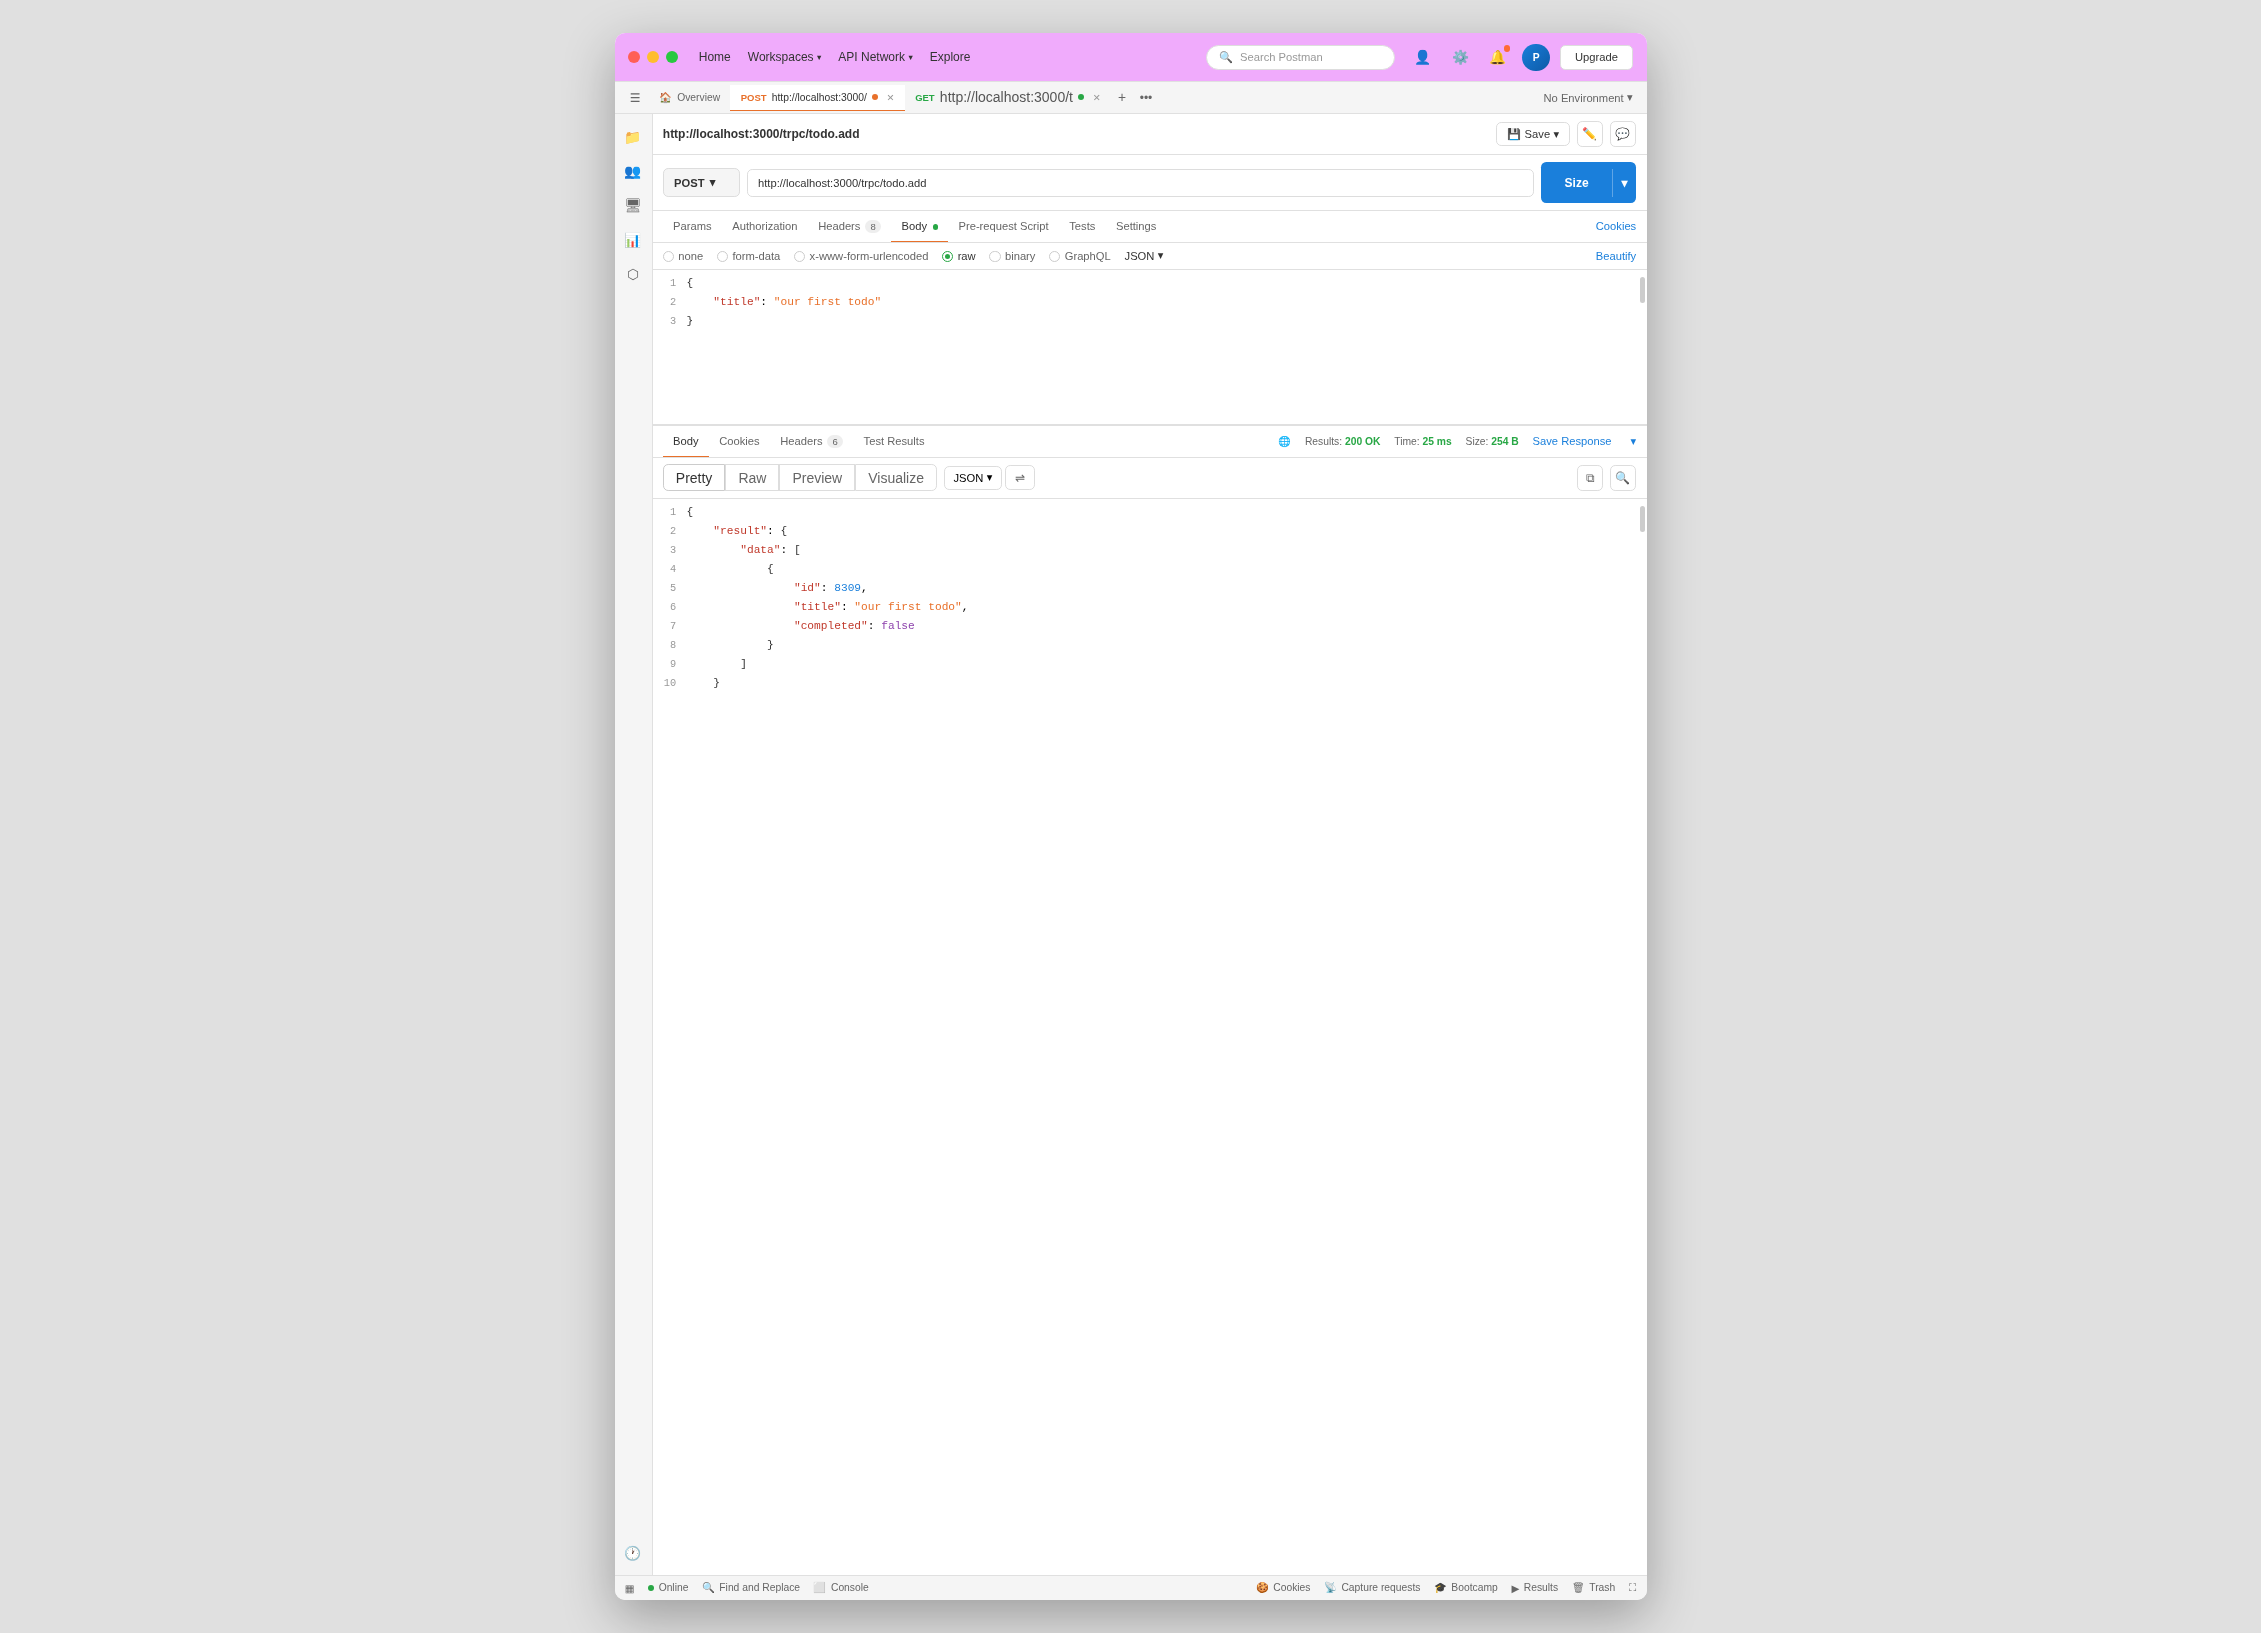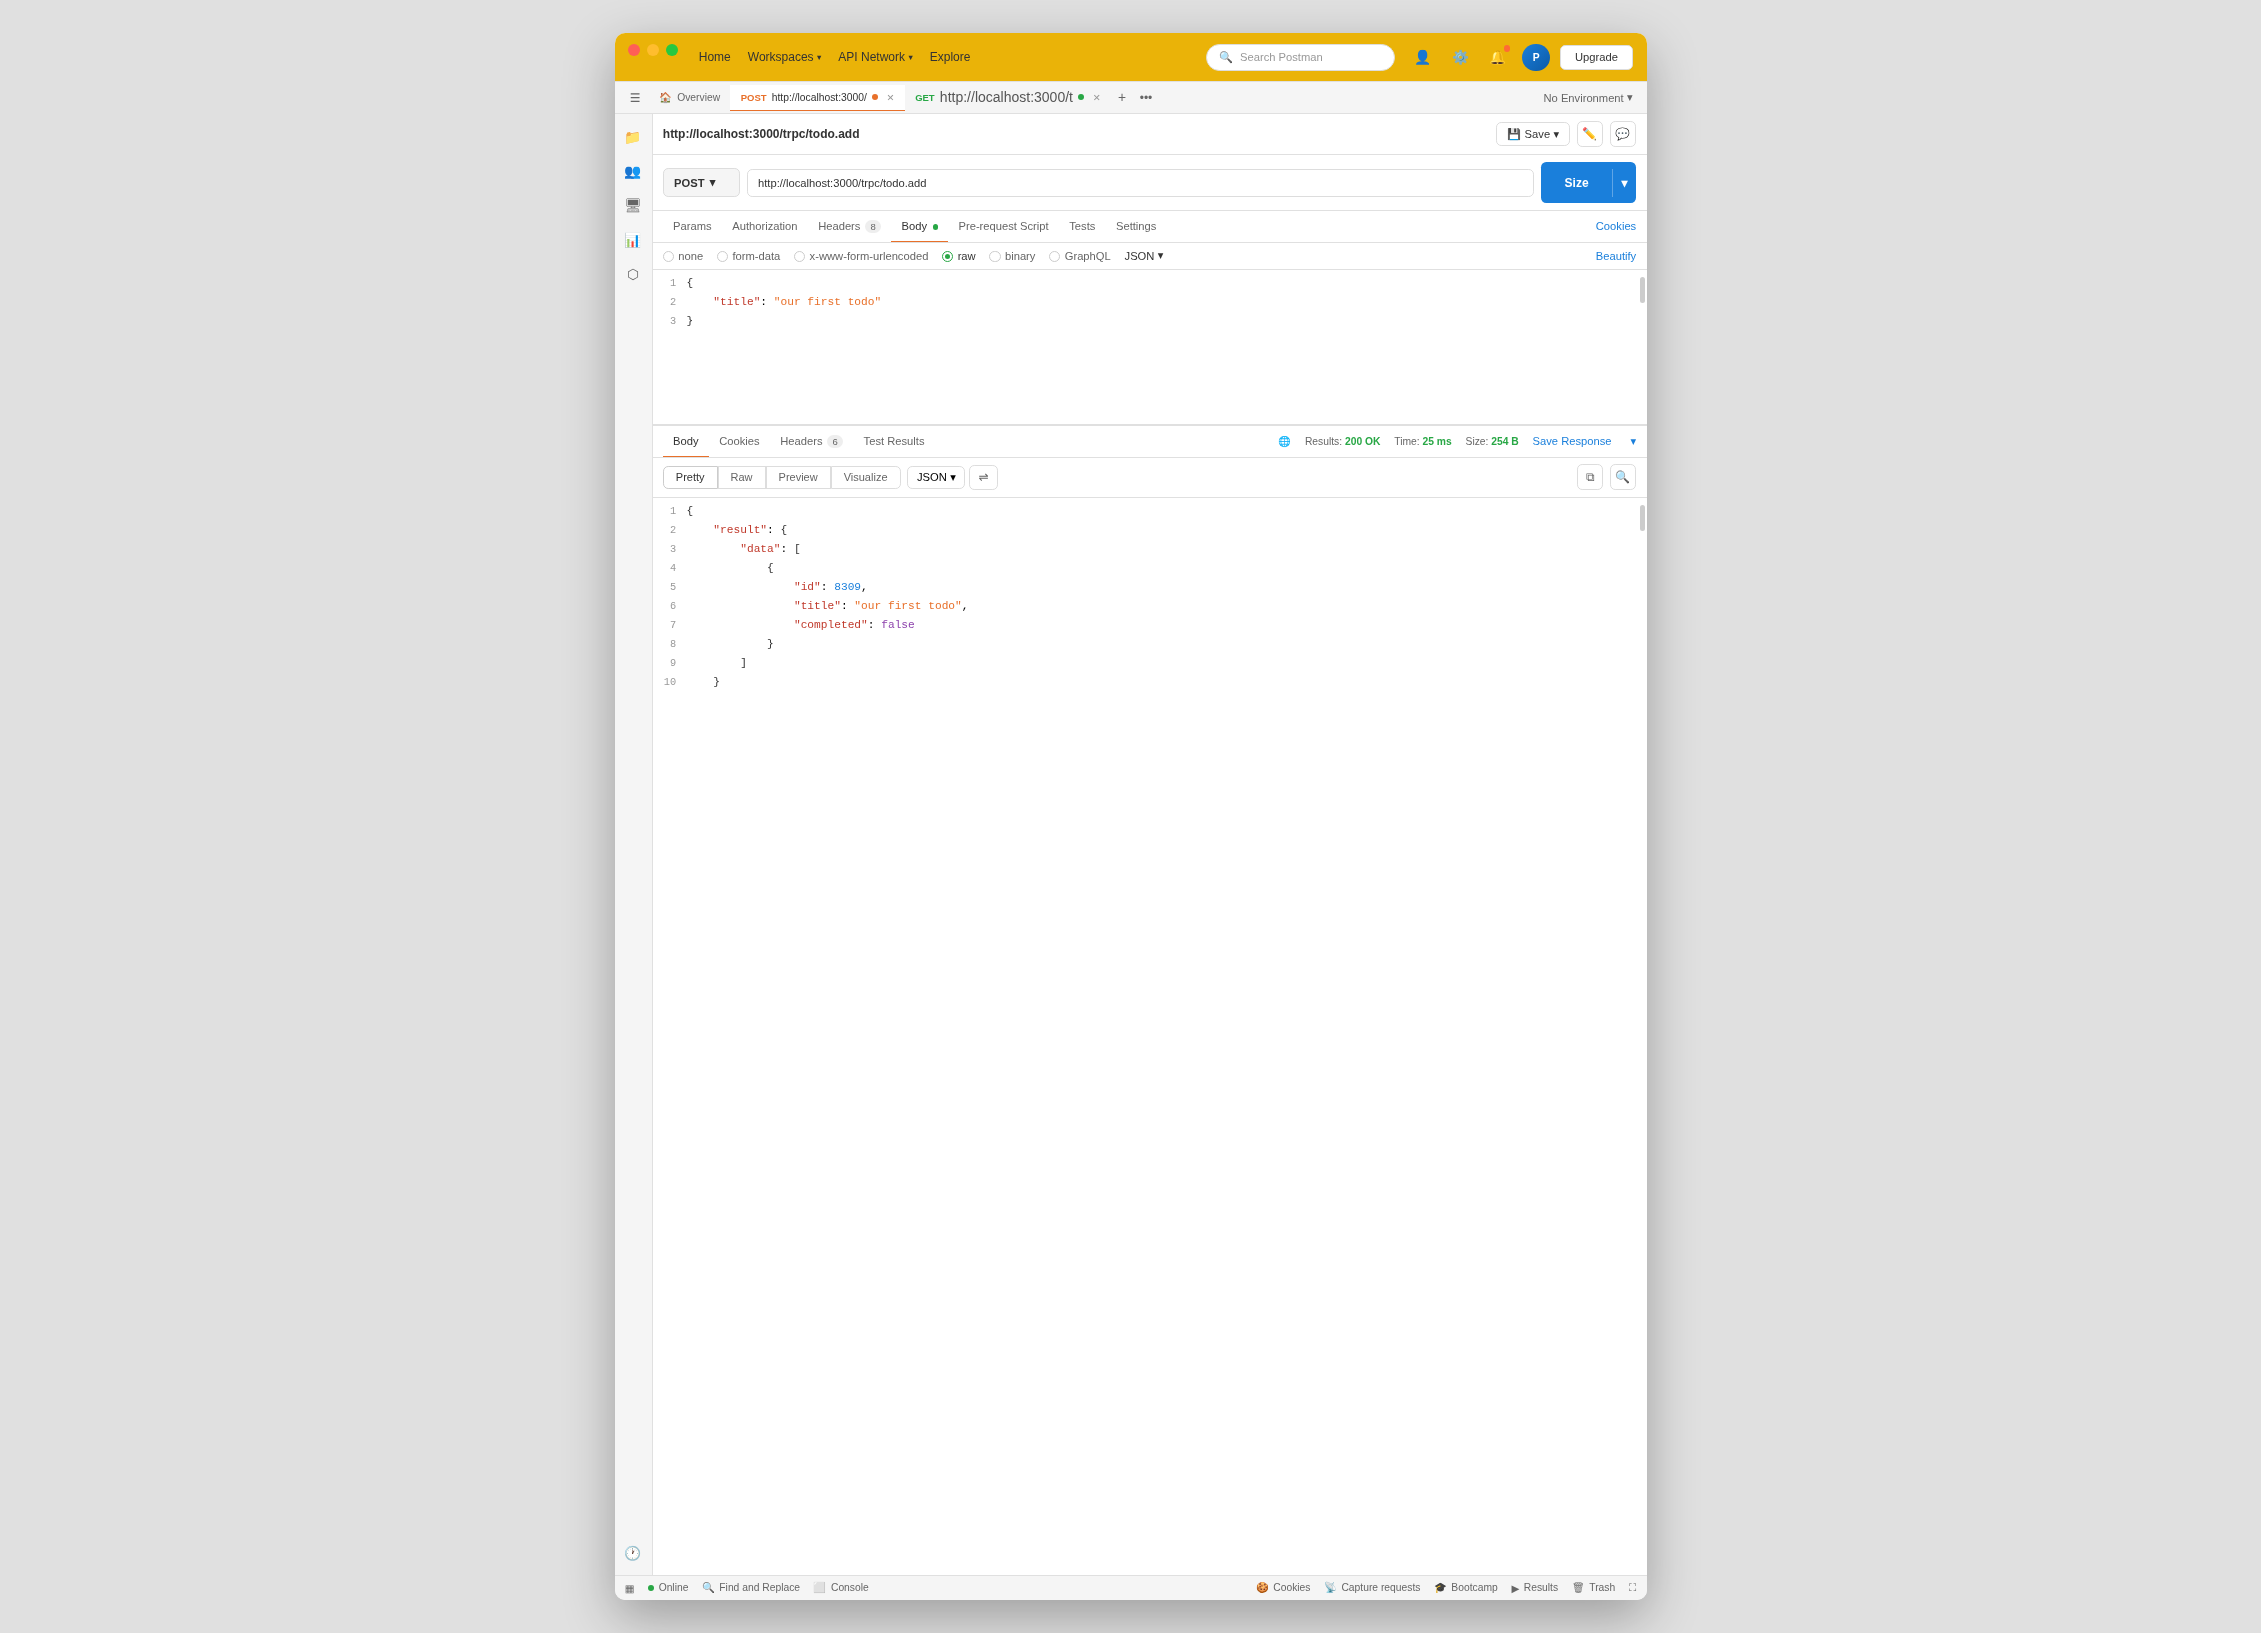--- a/index.html
+++ b/index.html
@@ -14,24 +14,25 @@
     }
     .window {
       width: 1032px;
       background: #ffffff;
       border-radius: 10.3px;
       box-shadow: 0 17px 52px rgba(0,0,0,0.3);
       overflow: hidden;
     }
     
     .titlebar {
-      background: #eab308;
+      background: #f0abfc;
       border-bottom: 0.9px solid #e0e0e0;
       padding: 10.3px 13.8px;
       display: flex;
+      align-items: center;
       gap: 13.8px;
     }
     .traffic-lights {
       display: flex;
       gap: 6.9px;
       margin-right: 6.9px;
     }
     .traffic-light {
       width: 12px;
       height: 12px;
@@ -509,21 +510,21 @@
       gap: 0;
       justify-content: space-between;
     }
     .view-btns {
       display: flex;
       align-items: center;
       gap: 0;
     }
     .view-btn {
       padding: 4.3px 12px;
-      font-size: 11px;
+      font-size: 14px;
       cursor: pointer;
       color: #666;
       border: 0.9px solid #ddd;
       background: #fff;
     }
     .view-btn:first-child { border-radius: 5.2px 0 0 5.2px; }
     .view-btn:last-child { border-radius: 0 5.2px 5.2px 0; }
     .view-btn.active {
       background: #fff;
       color: #333;

